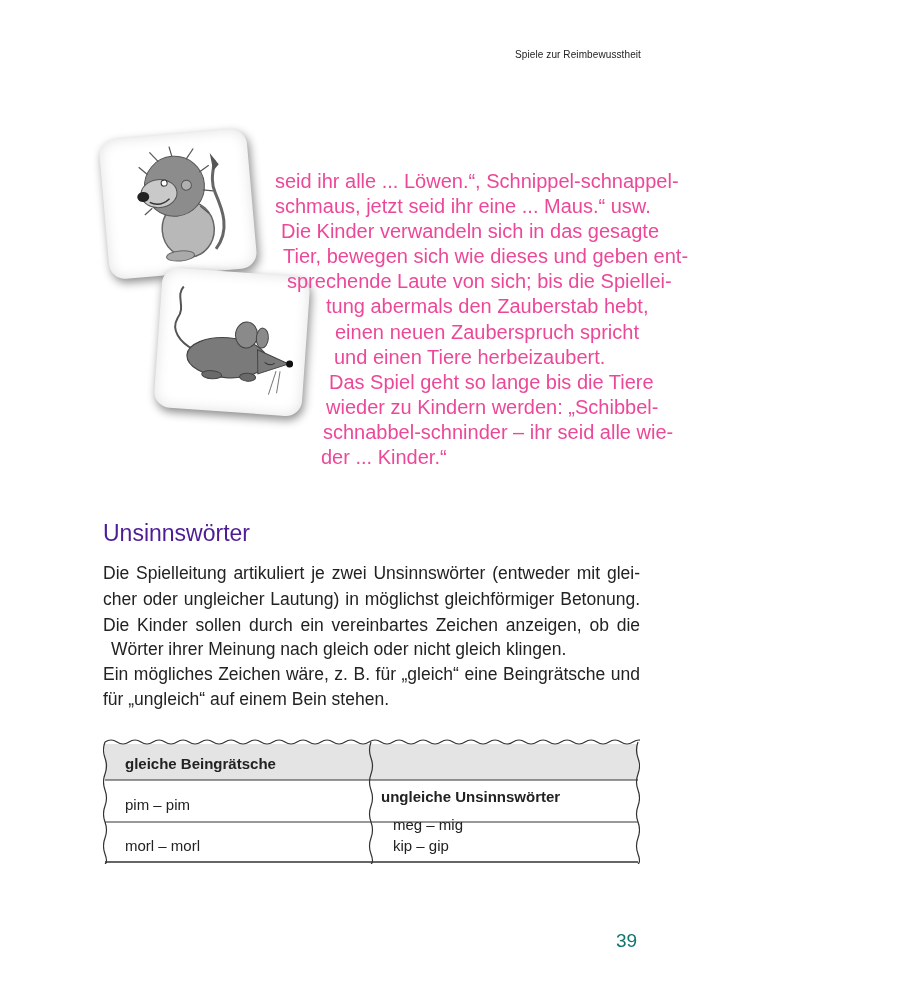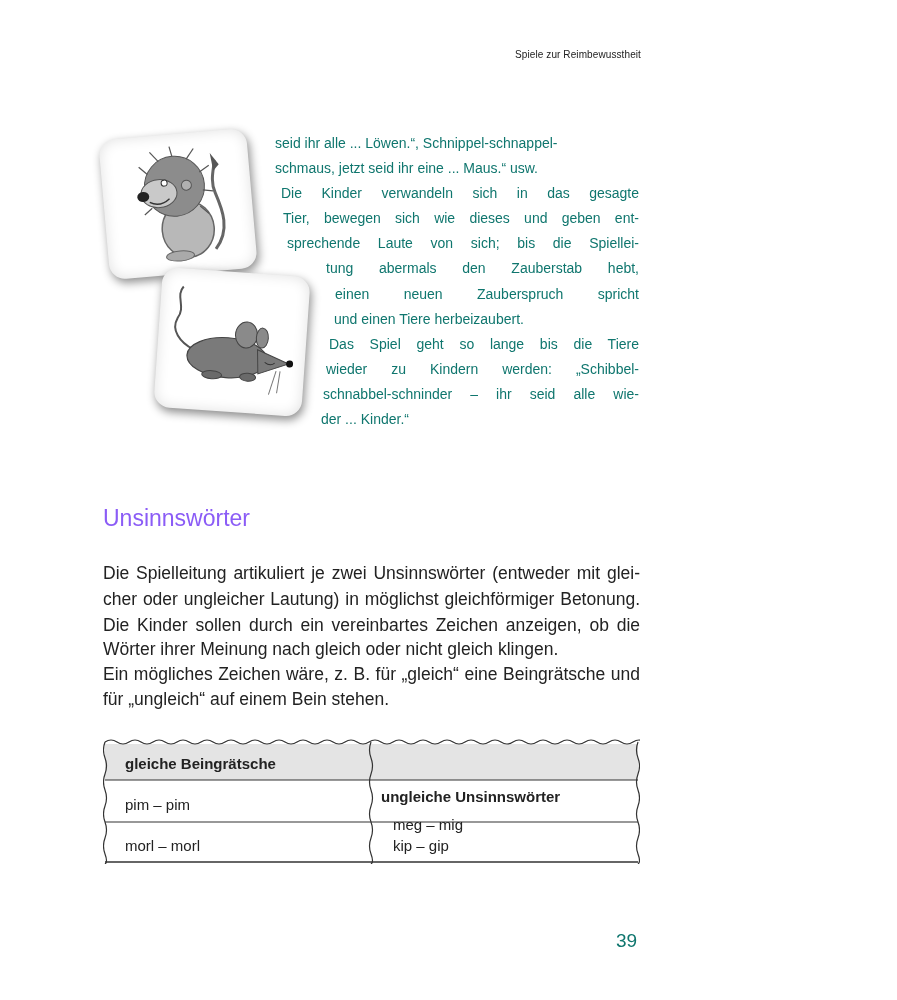--- a/index.html
+++ b/index.html
@@ -5,23 +5,23 @@
     html, body { margin: 0; padding: 0; background: #ffffff; }
     body { width: 897px; height: 1000px; position: relative; overflow: hidden;
            font-family: "Liberation Sans", "DejaVu Sans", sans-serif; color: #222; }
     .running-head { position: absolute; top: 49px; right: 256px; font-size: 10px; color: #222; letter-spacing: 0.1px; }
     .cards { position: absolute; left: 100px; top: 130px; width: 220px; height: 310px; }
     .card { position: absolute; width: 148px; height: 140px; background: #fff; border-radius: 16px;
             box-shadow: 2px 4px 10px rgba(0,0,0,0.45), inset 0 0 14px rgba(0,0,0,0.12); }
     .card.lion { left: 4px; top: 4px; transform: rotate(-5deg); }
     .card.mouse { left: 58px; top: 142px; transform: rotate(4deg); }
     .card svg { position: absolute; left: 0; top: 0; }
-    .line { position: absolute; font-size: 14px; line-height: 25px; white-space: nowrap; color: #0f766e; }
+    .line { position: absolute; font-size: 20px; line-height: 25px; white-space: nowrap; color: #ec4899; margin-top: 38px; }
     .justify { text-align: justify; text-align-last: justify; }
-    .h2 { position: absolute; left: 103px; top: 505px; font-size: 23px; color: #8b5cf6; }
+    .h2 { position: absolute; left: 103px; top: 520px; font-size: 23px; color: #4c1d95; }
     .para { position: absolute; left: 103px; width: 537px; font-size: 17.5px; line-height: 26px; }
     .table-wrap { position: absolute; left: 103px; top: 738px; width: 537px; height: 126px; }
     .table-wrap svg.frame { position: absolute; left: 0; top: 0; }
     .cell { position: absolute; font-size: 15px; color: #222; }
     .cell.head { font-weight: bold; }
     .page-num { position: absolute; top: 930px; left: 616px; font-size: 19px; color: #0f766e; }
   </style>
 </head>
 <body>
 
@@ -86,21 +86,21 @@
 <div class="line justify" style="left:329px; top:332px; width:310px;">Das Spiel geht so lange bis die Tiere</div>
 <div class="line justify" style="left:326px; top:357px; width:313px;">wieder zu Kindern werden: „Schibbel-</div>
 <div class="line justify" style="left:323px; top:382px; width:316px;">schnabbel-schninder – ihr seid alle wie-</div>
 <div class="line" style="left:321px; top:407px;">der ... Kinder.“</div>
 
 <div class="h2">Unsinnswörter</div>
 
 <div class="para justify" style="top:560px;">Die Spielleitung artikuliert je zwei Unsinnswörter (entweder mit glei-</div>
 <div class="para justify" style="top:586px;">cher oder ungleicher Lautung) in möglichst gleichförmiger Betonung.</div>
 <div class="para justify" style="top:612px;">Die Kinder sollen durch ein vereinbartes Zeichen anzeigen, ob die</div>
-<div class="para" style="top:636px;">Wörter ihrer Meinung nach gleich oder nicht gleich klingen.</div>
+<div class="para" style="top:636px;margin-left:8px;">Wörter ihrer Meinung nach gleich oder nicht gleich klingen.</div>
 <div class="para justify" style="top:661px;">Ein mögliches Zeichen wäre, z. B. für „gleich“ eine Beingrätsche und</div>
 <div class="para" style="top:686px;">für „ungleich“ auf einem Bein stehen.</div>
 
 <div class="table-wrap">
   <svg class="frame" width="537" height="126" viewBox="0 0 537 126">
     <rect id="hdr-fill" x="2" y="6" width="533" height="36" fill="#e4e4e4"></rect>
 
     <path d="M2 4 q6 -4 12 0 t12 0 t12 0 t12 0 t12 0 t12 0 t12 0 t12 0 t12 0 t12 0 t12 0 t12 0 t12 0 t12 0 t12 0 t12 0 t12 0 t12 0 t12 0 t12 0 t12 0 t12 0 t12 0 t12 0 t12 0 t12 0 t12 0 t12 0 t12 0 t12 0 t12 0 t12 0 t12 0 t12 0 t12 0 t12 0 t12 0 t12 0 t12 0 t12 0 t12 0 t12 0 t12 0 t12 0 t12 0" stroke="#333" stroke-width="1.2" fill="none"></path>
 
     <path d="M2 4 q-3 8 0 16 t0 16 t0 16 t0 16 t0 16 t0 16 t0 16 t0 10" stroke="#333" stroke-width="1.2" fill="none"></path>

